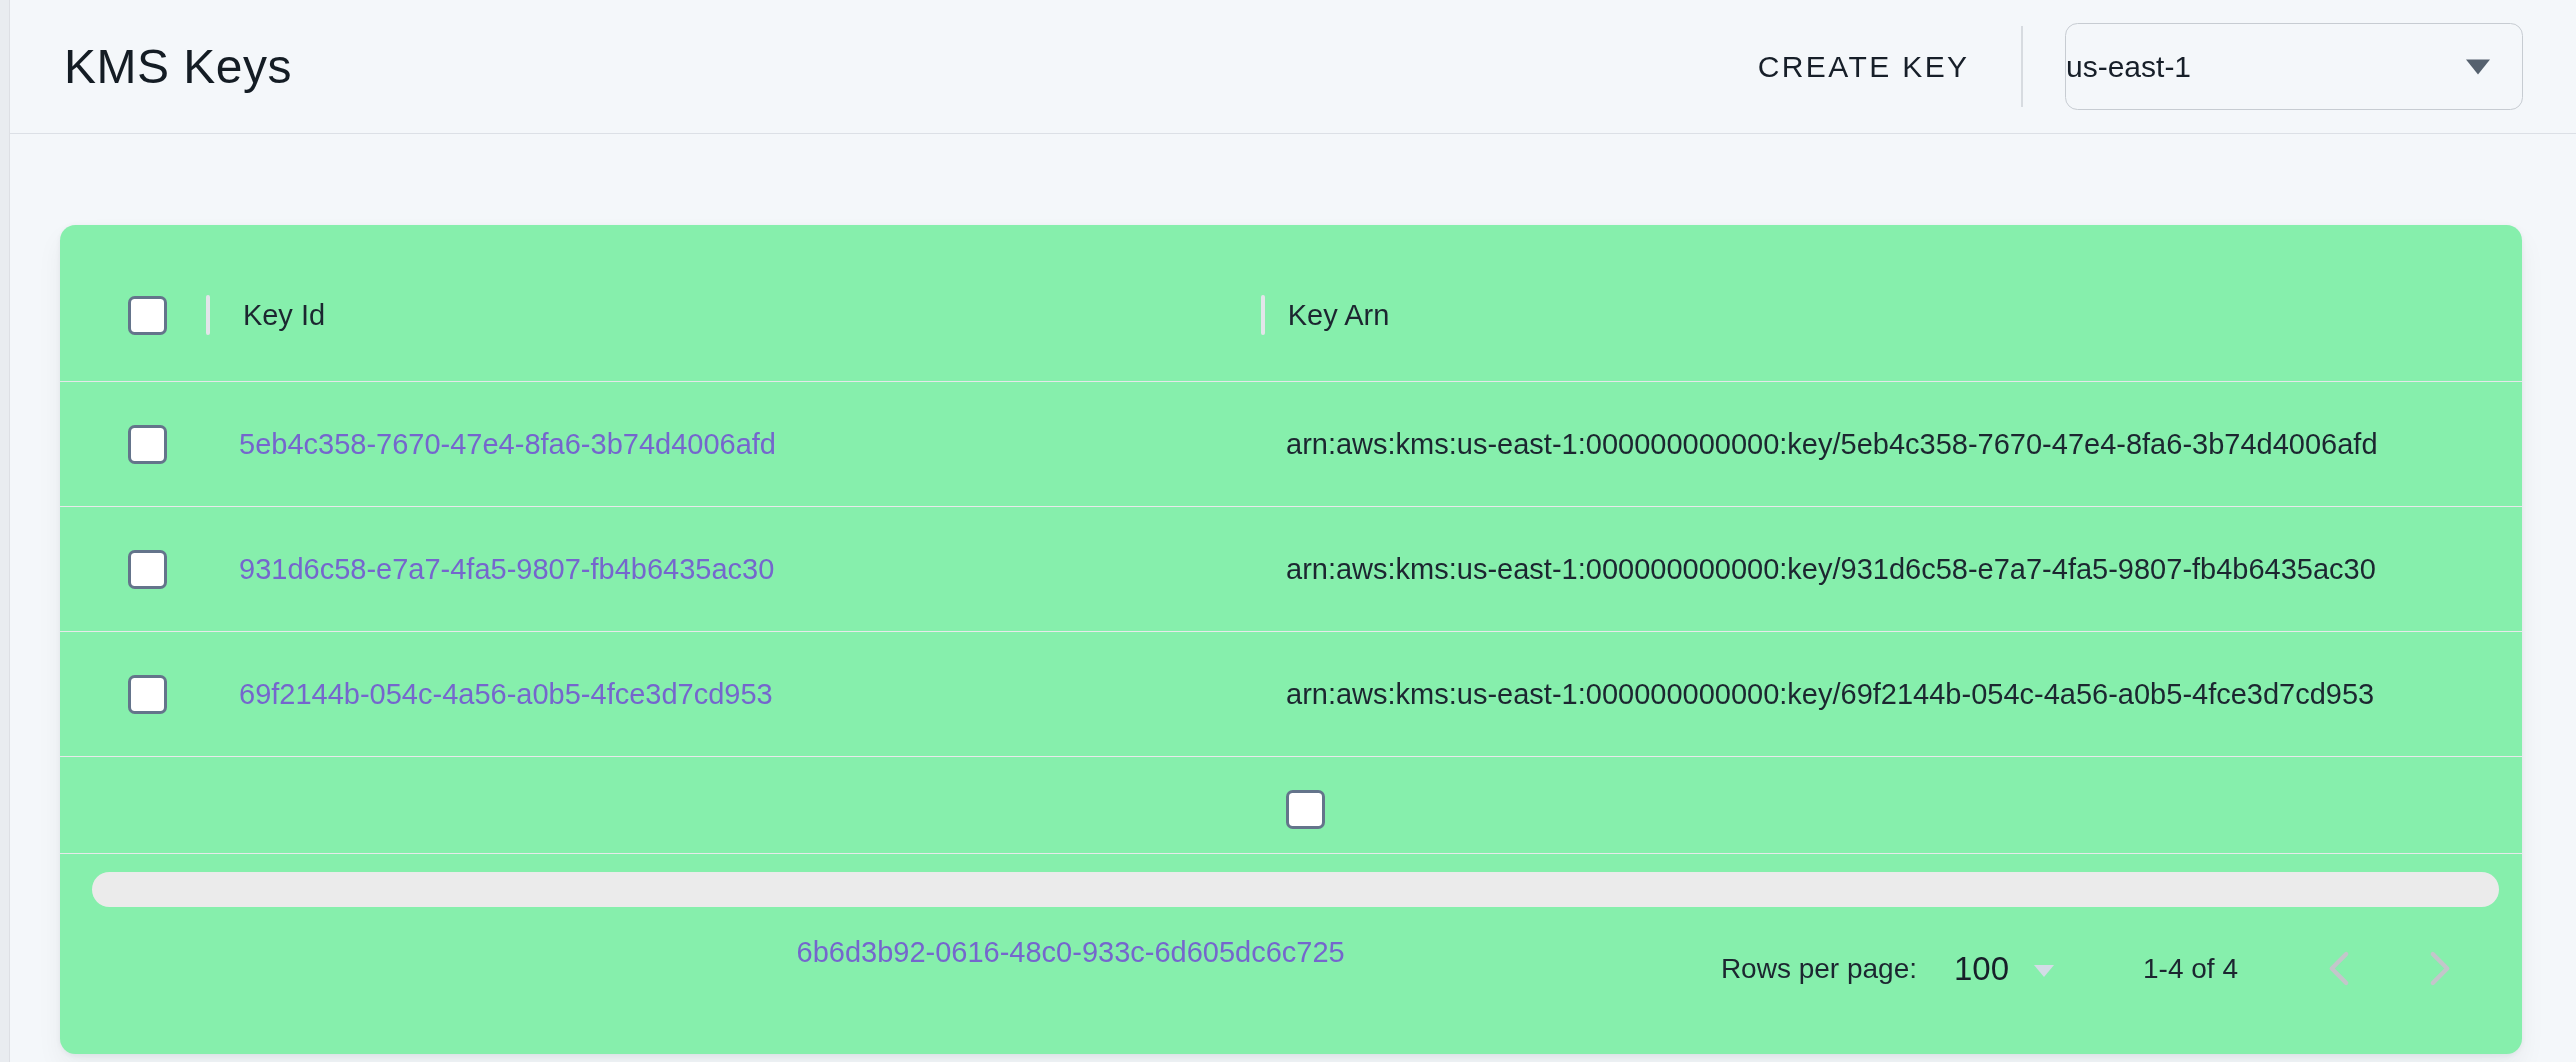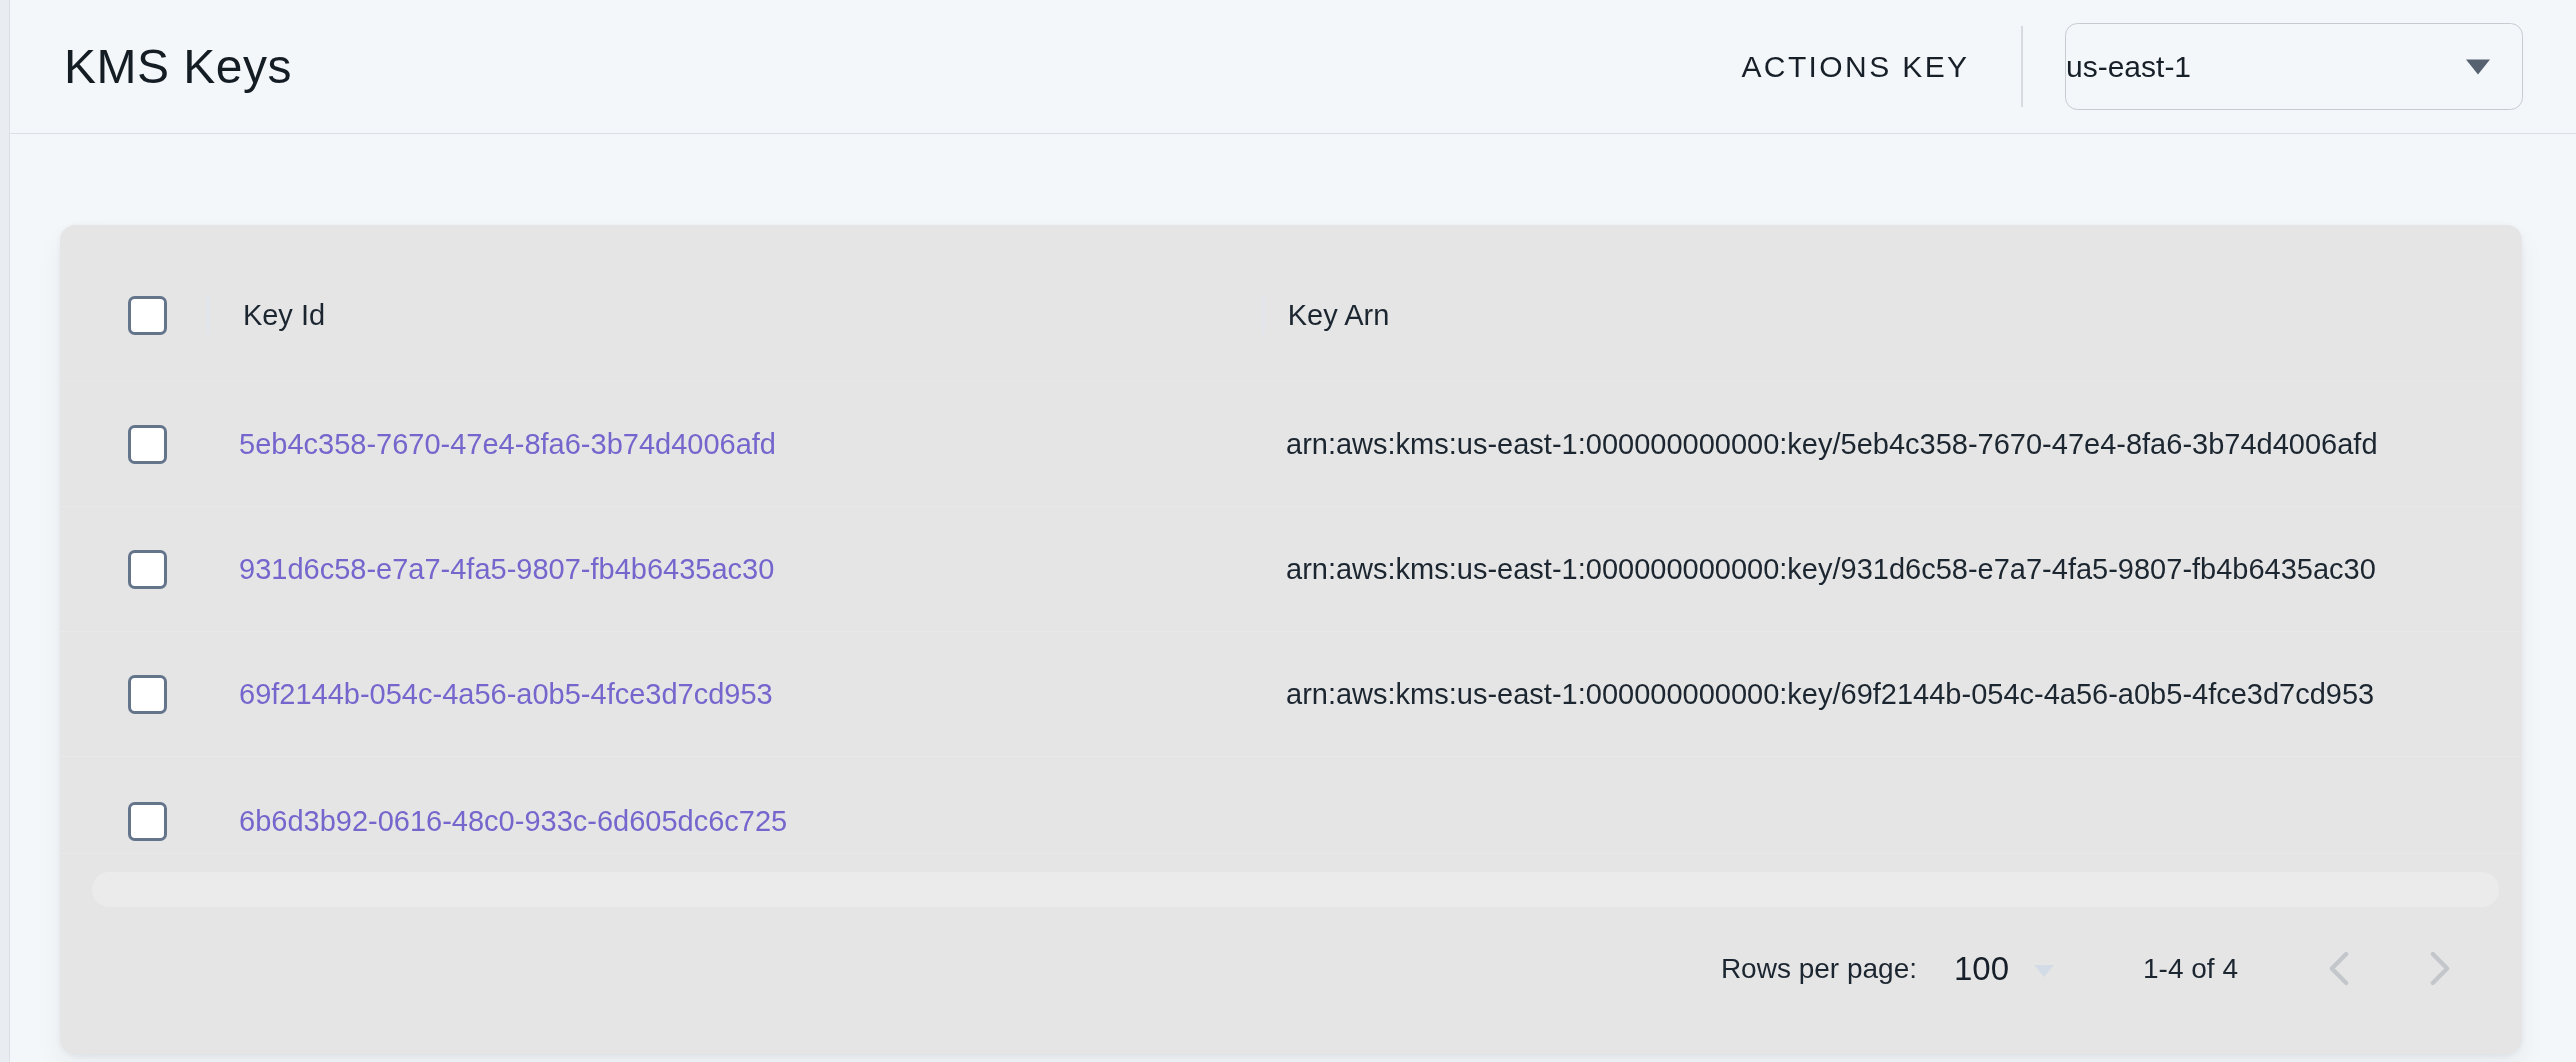--- a/index.html
+++ b/index.html
@@ -67,37 +67,37 @@
     width: 0; height: 0;
     border-left: 12.5px solid transparent;
     border-right: 12.5px solid transparent;
     border-top: 15.4px solid #55616e;
   }
 
   
   .card {
     position: absolute; left: 60px; top: 225px;
     width: 2462px; height: 829px;
-    background: #e5e5e5;
+    background: #86efac;
     border-radius: 15.4px;
     box-shadow: 0 1.9px 5.8px rgba(23,31,44,0.06), 0 13.5px 27px rgba(23,31,44,0.05);
     display: flex; flex-direction: column;
   }
 
   .thead-row {
     height: 157px; padding-top: 24px;
     display: flex; align-items: center;
     border-bottom: 1.9px solid #e5e7ea;
   }
   .trow {
     height: 125px;
     display: flex; align-items: center;
     border-bottom: 1.9px solid #e8e9eb;
   }
-  .trow.last { height: 97px; padding-top: 33px; }
+  .trow.last { height: 97px; padding-top: 33px; flex-direction: column; }
 
   .cb-cell { width: 146px; flex: 0 0 146px; display: flex; }
   .checkbox {
     width: 39px; height: 39px; margin-left: 68px;
     border: 3.9px solid #64748b; border-radius: 6.7px;
     background: #fff; cursor: pointer; flex: 0 0 auto;
   }
   .col-resize {
     width: 3.9px; height: 40px; border-radius: 1.9px;
     background: #e2e5e9; flex: 0 0 3.9px;
@@ -145,21 +145,21 @@
 </style>
 </head>
 <body>
 
 <div class="left-edge"></div>
 
 <div class="topbar">
   <div class="page-title">KMS Keys</div>
 
   <div class="topbar-right">
-    <button class="text-button">ACTIONS KEY</button>
+    <button class="text-button">CREATE KEY</button>
 
 
     <div class="toolbar-divider"></div>
 
     <div class="region-select">
       <span>us-east-1</span>
       <span class="region-arrow"></span>
     </div>
   </div>
 </div>

